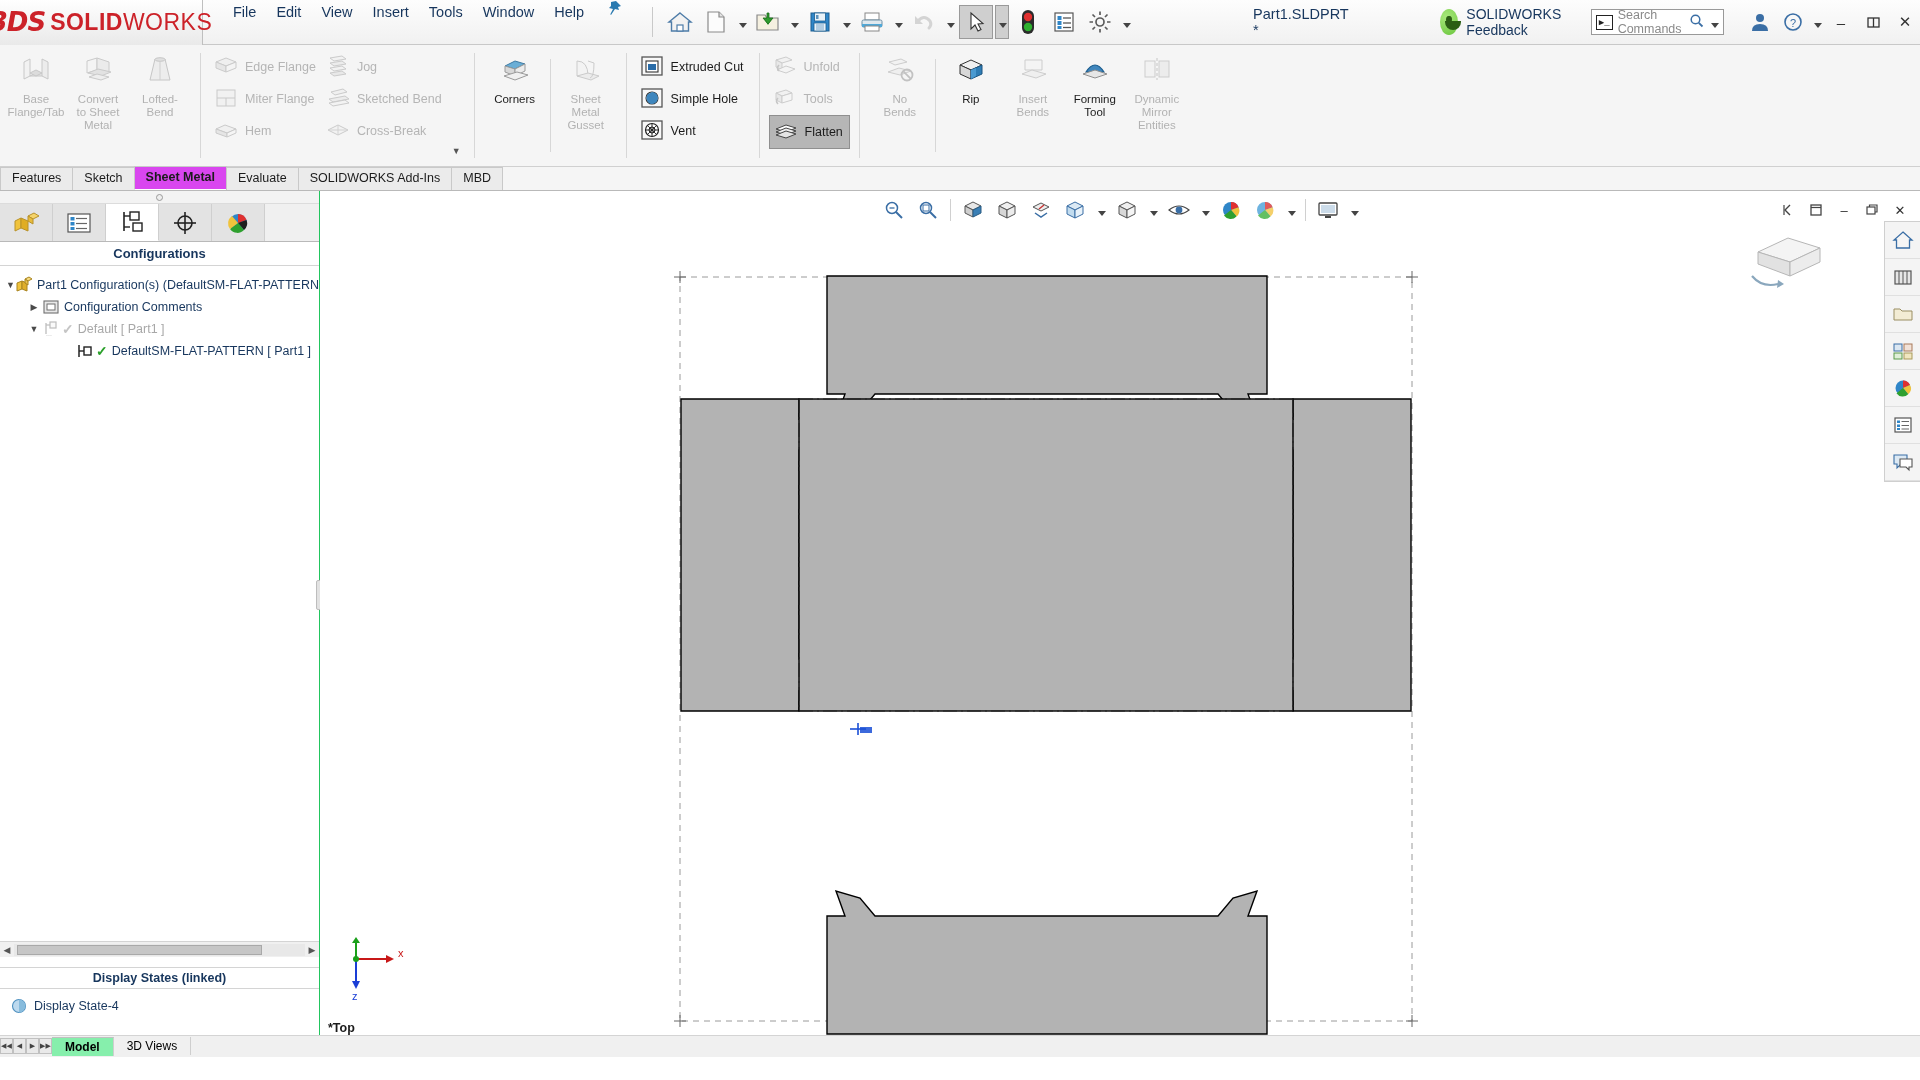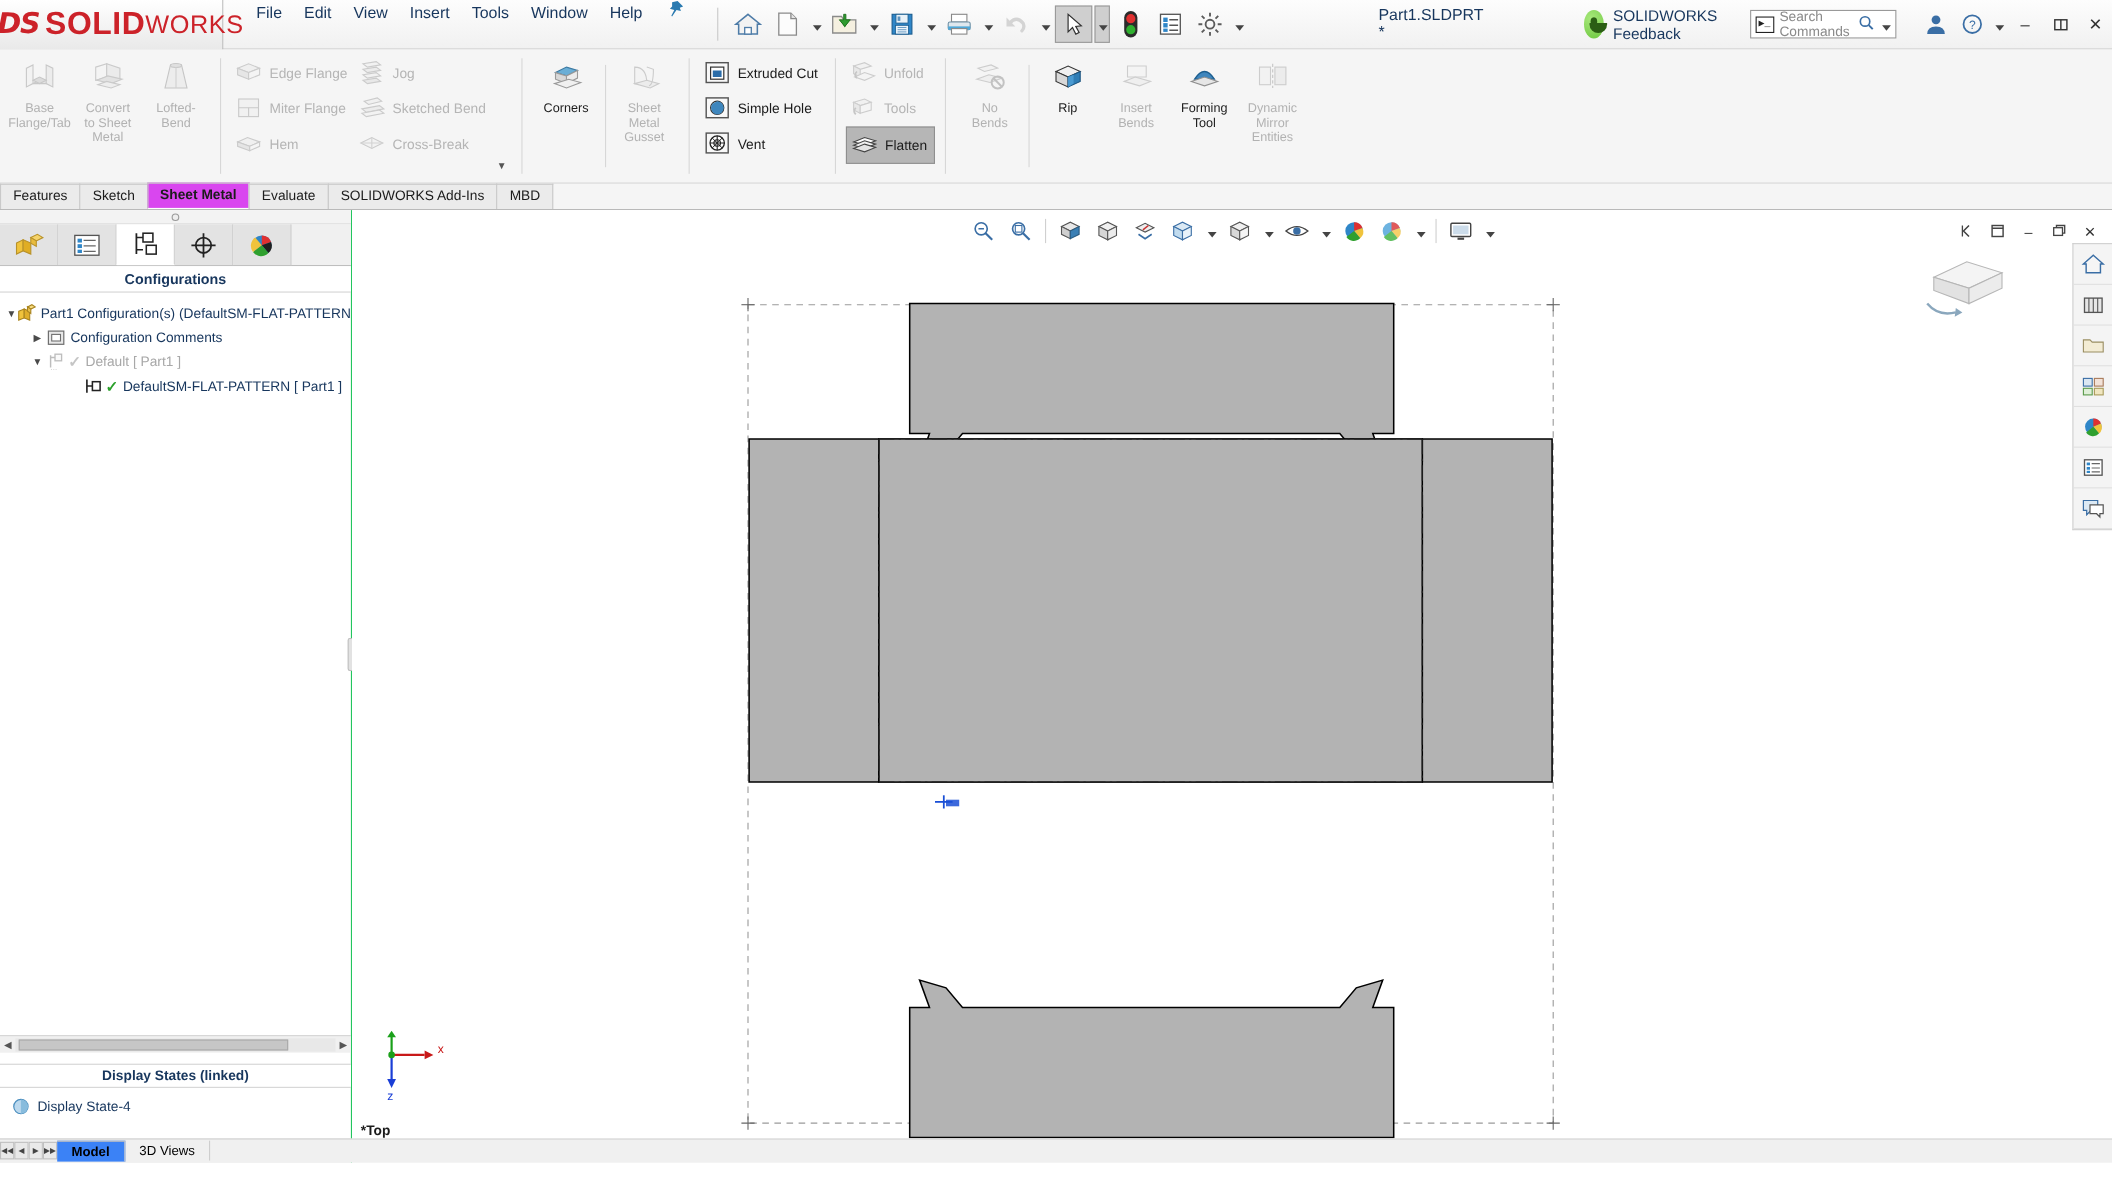--- a/index.html
+++ b/index.html
@@ -23,21 +23,21 @@
     width: 203px; height: 45px;
     background: linear-gradient(#ffffff, #e9e9e9);
     border-right: 1px solid #bfbfbf;
     display: flex; align-items: center; justify-content: center;
   }
   .logo-3ds {
     color: #cc2229; font-weight: bold; font-style: italic;
     font-size: 26px; letter-spacing: -1px; margin-right: 5px;
     font-family: "DejaVu Sans", sans-serif;
   }
-  .logo-solid { color: #cc2229; font-weight: bold; font-size: 29px; letter-spacing: .5px;}
+  .logo-solid { color: #cc2229; font-weight: bold; font-size: 23px; letter-spacing: .5px;}
   .logo-works { color: #cc2229; font-weight: normal; font-size: 23px; letter-spacing: .5px;}
   .menubar { display: flex; margin-left: 20px; height: 45px;}
   .menu-item {
     font-size: 14.5px; color: #17365d; padding: 4px 10px; cursor: default;
   }
   .pin-icon { margin-left: 12px; color: #2a7ab0; font-size: 17px; }
 
   .qat { display: flex; align-items: center; margin-left: 22px; height: 45px; gap: 2px;}
   .qat-sep { width:1px; height: 30px; background:#c9c9c9; margin: 0 8px;}
   .qbtn {
@@ -216,21 +216,21 @@
   
   .statusbar {
     position:absolute; bottom: 0; left: 0; width: 1920px; height: 23px;
     background: #f0f0f0; border-top: 1px solid #c6c6c6;
     display:flex; align-items:center; font-size: 12px; color:#1b1b1b;
   }
   .sbnav { display:flex; }
   .sbnav span { width: 13px; height:16px; font-size:7px; display:flex;align-items:center;justify-content:center;
                 border:1px solid #c0c0c0; background:#e9e9e9; color:#444;}
   .sbtab { padding: 2px 13px; font-size: 12px; border-right:1px solid #cecece; }
-  .sbtab.sel { background:#3b82f6; font-weight: bold; border-top:1px solid #c0c0c0; }
+  .sbtab.sel { background:#86efac; font-weight: bold; border-top:1px solid #c0c0c0; }
   .status-text { margin-left: 12px; }
   .status-right { margin-left:auto; display:flex; align-items:center; gap: 0; }
   .sr-cell { padding: 0 16px; border-left: 1px solid #d2d2d2; height:23px; display:flex;align-items:center;}
 
   .bottom-strip {
     position:absolute; bottom: 23px; left: 0; width: 1920px; height: 22px;
     background:#f0f0f0; border-top: 1px solid #d4d4d4;
   }
   .splitter-v {
     position:absolute; left: 316px; top: 580px; width: 6px; height: 30px;

